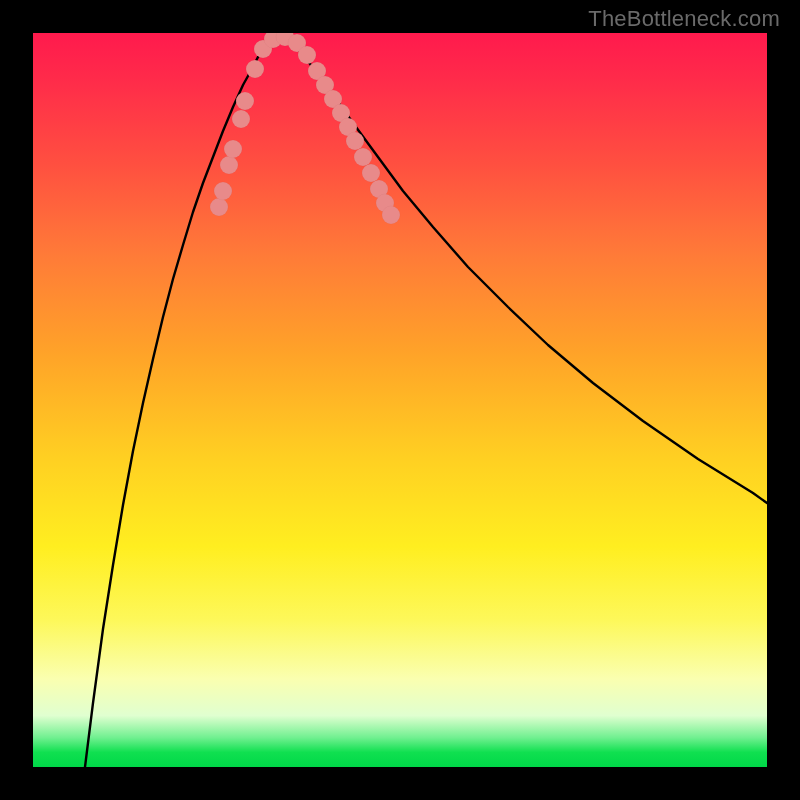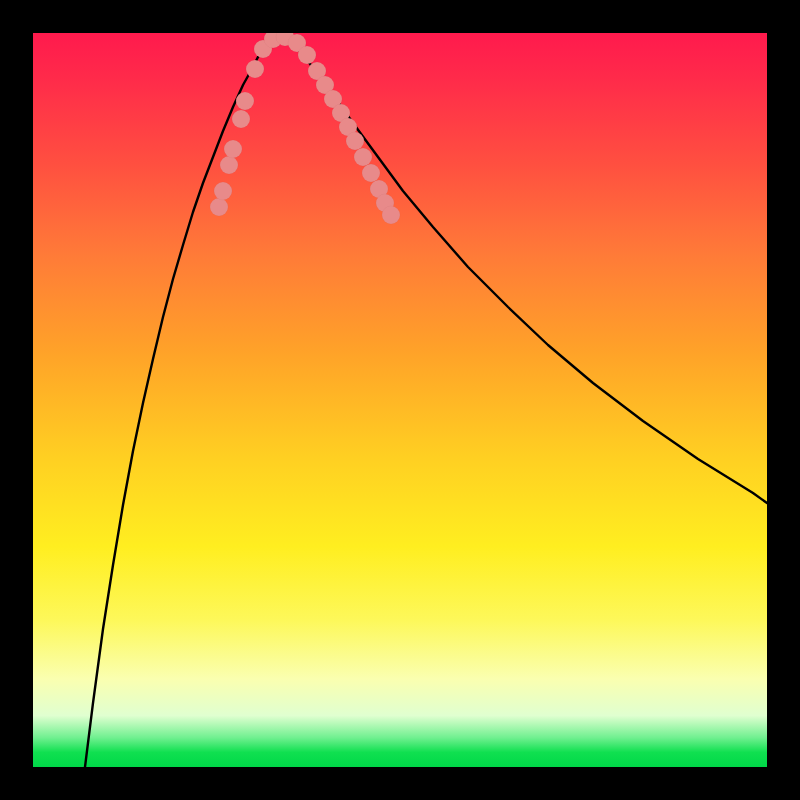--- a/index.html
+++ b/index.html
@@ -98,13 +98,14 @@
           <circle cx="315" cy="94" r="9" class="dot"></circle>
           <circle cx="322" cy="108" r="9" class="dot"></circle>
           <circle cx="330" cy="124" r="9" class="dot"></circle>
           <circle cx="338" cy="140" r="9" class="dot"></circle>
           <circle cx="346" cy="156" r="9" class="dot"></circle>
           <circle cx="352" cy="170" r="9" class="dot"></circle>
           <circle cx="358" cy="182" r="9" class="dot"></circle>
         </g>
     </svg>
   </div>
+  <div class="watermark">TheBottleneck.com</div>
 </div>
 
 </body></html>

